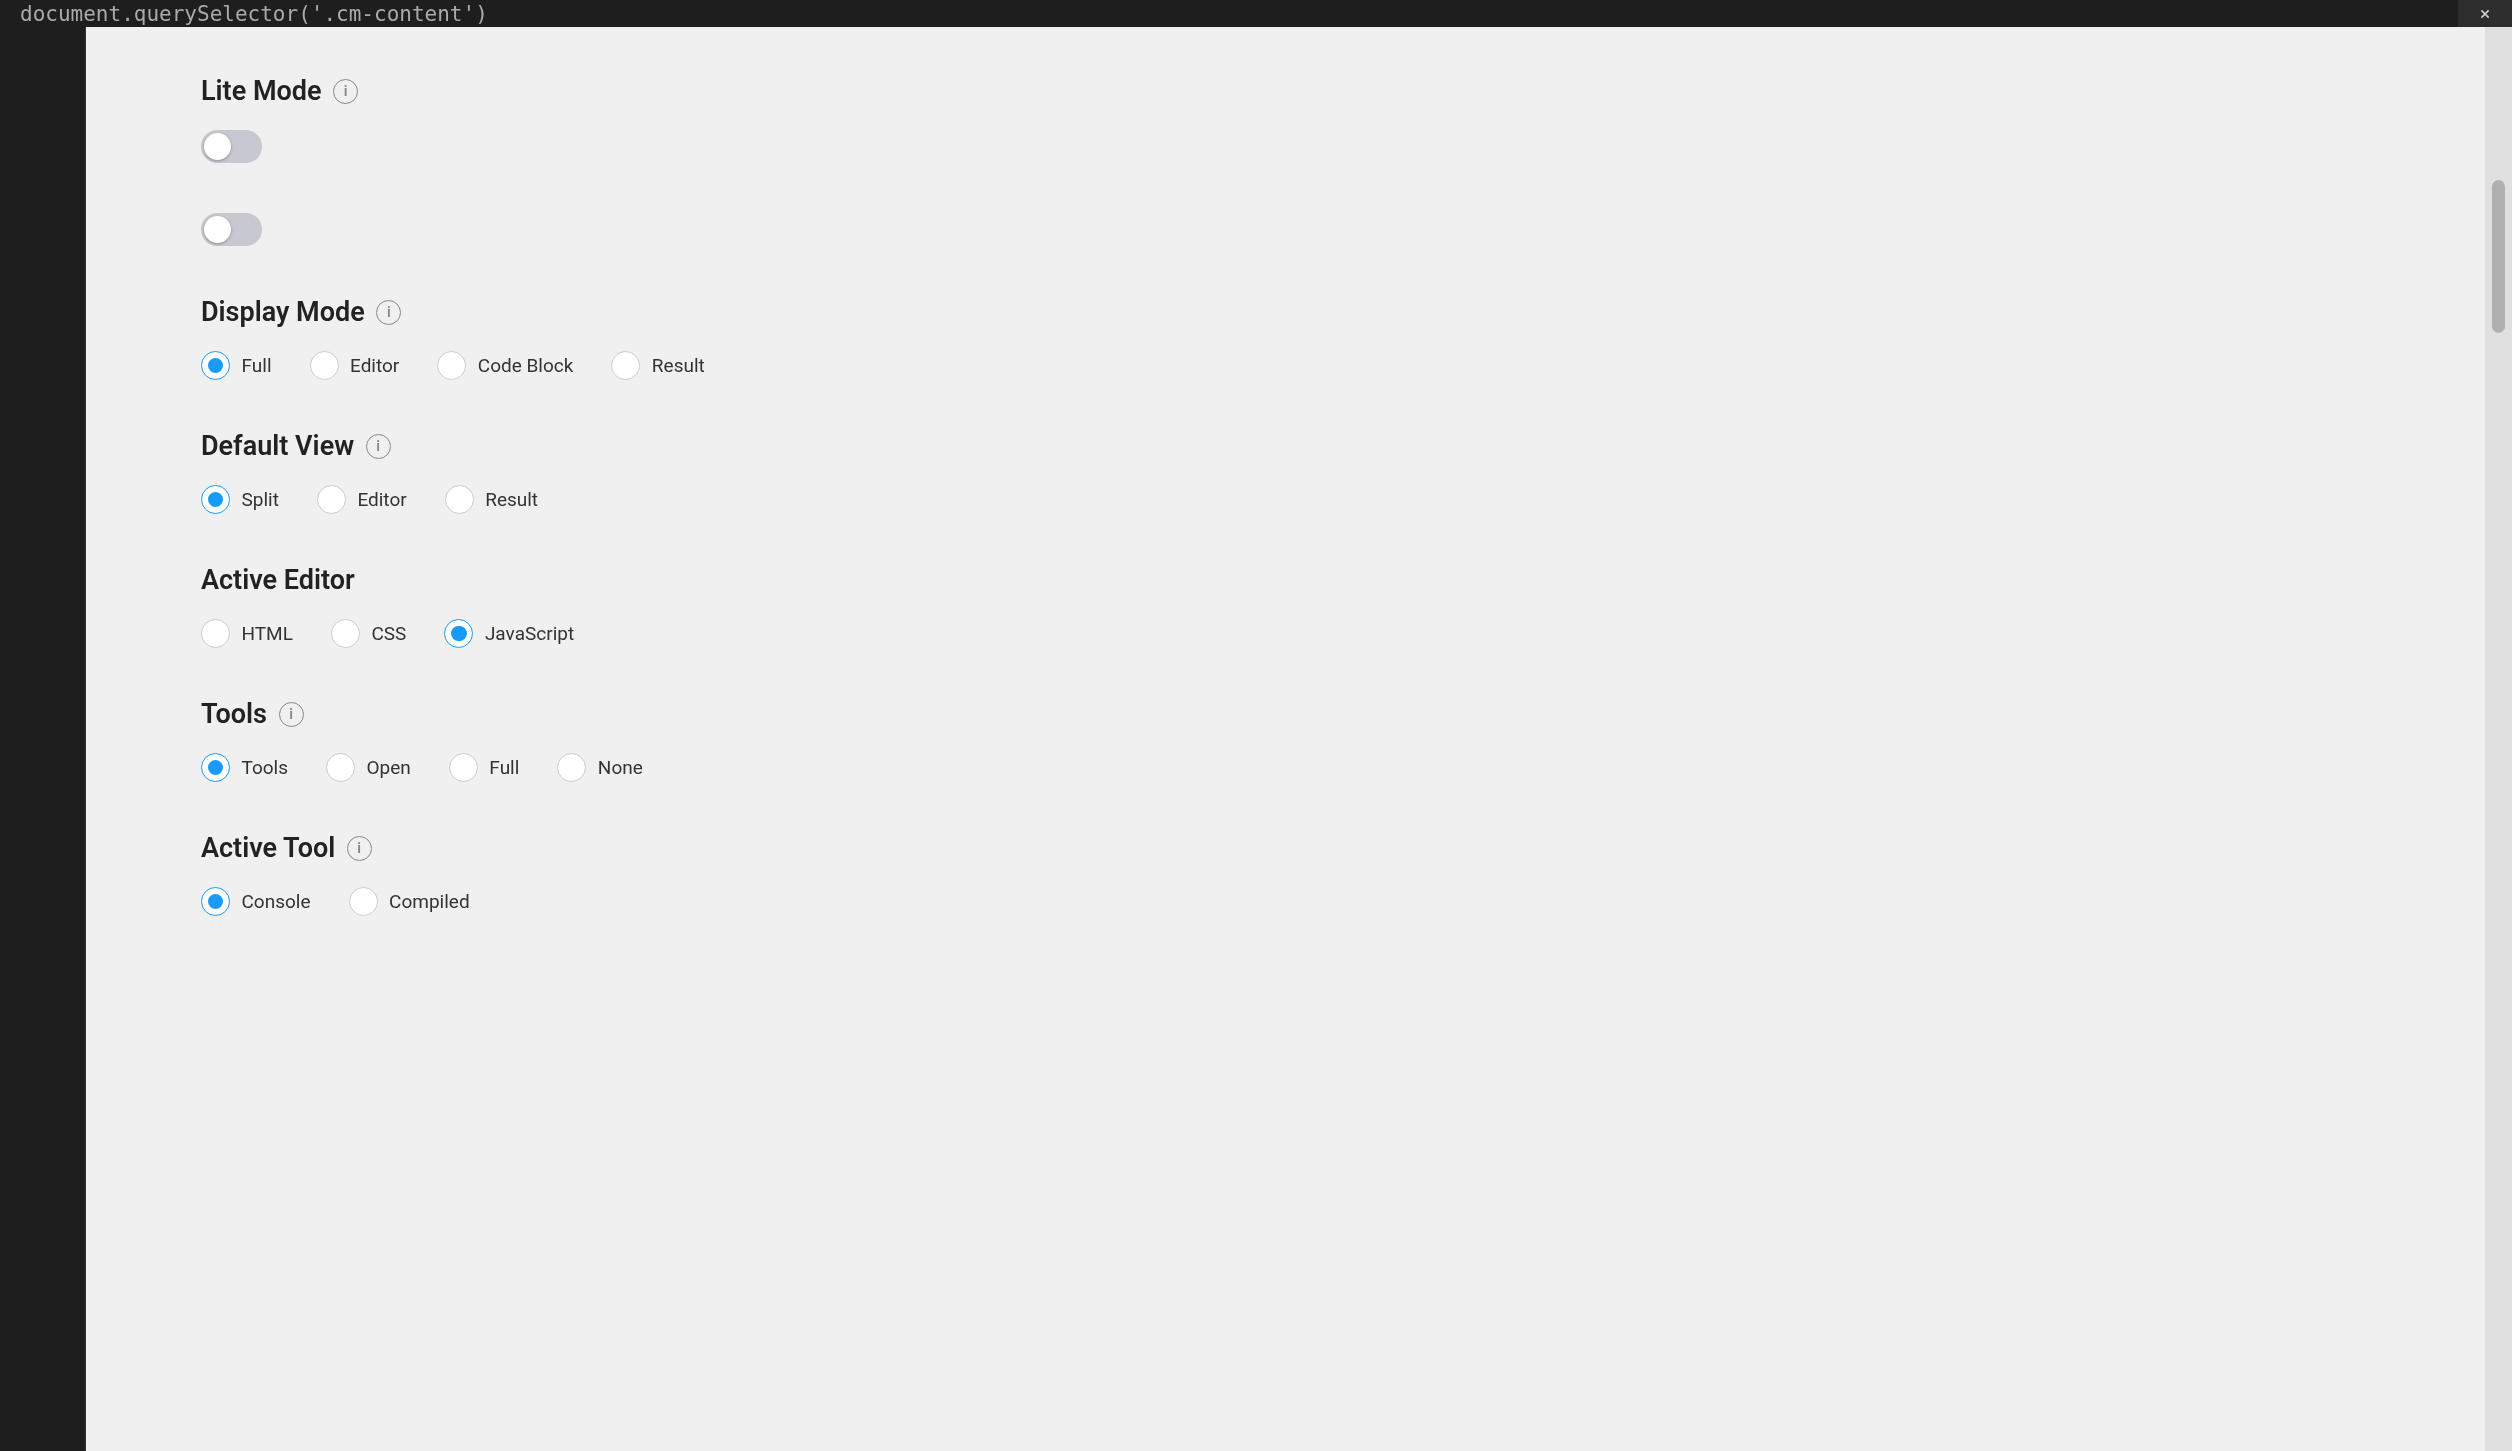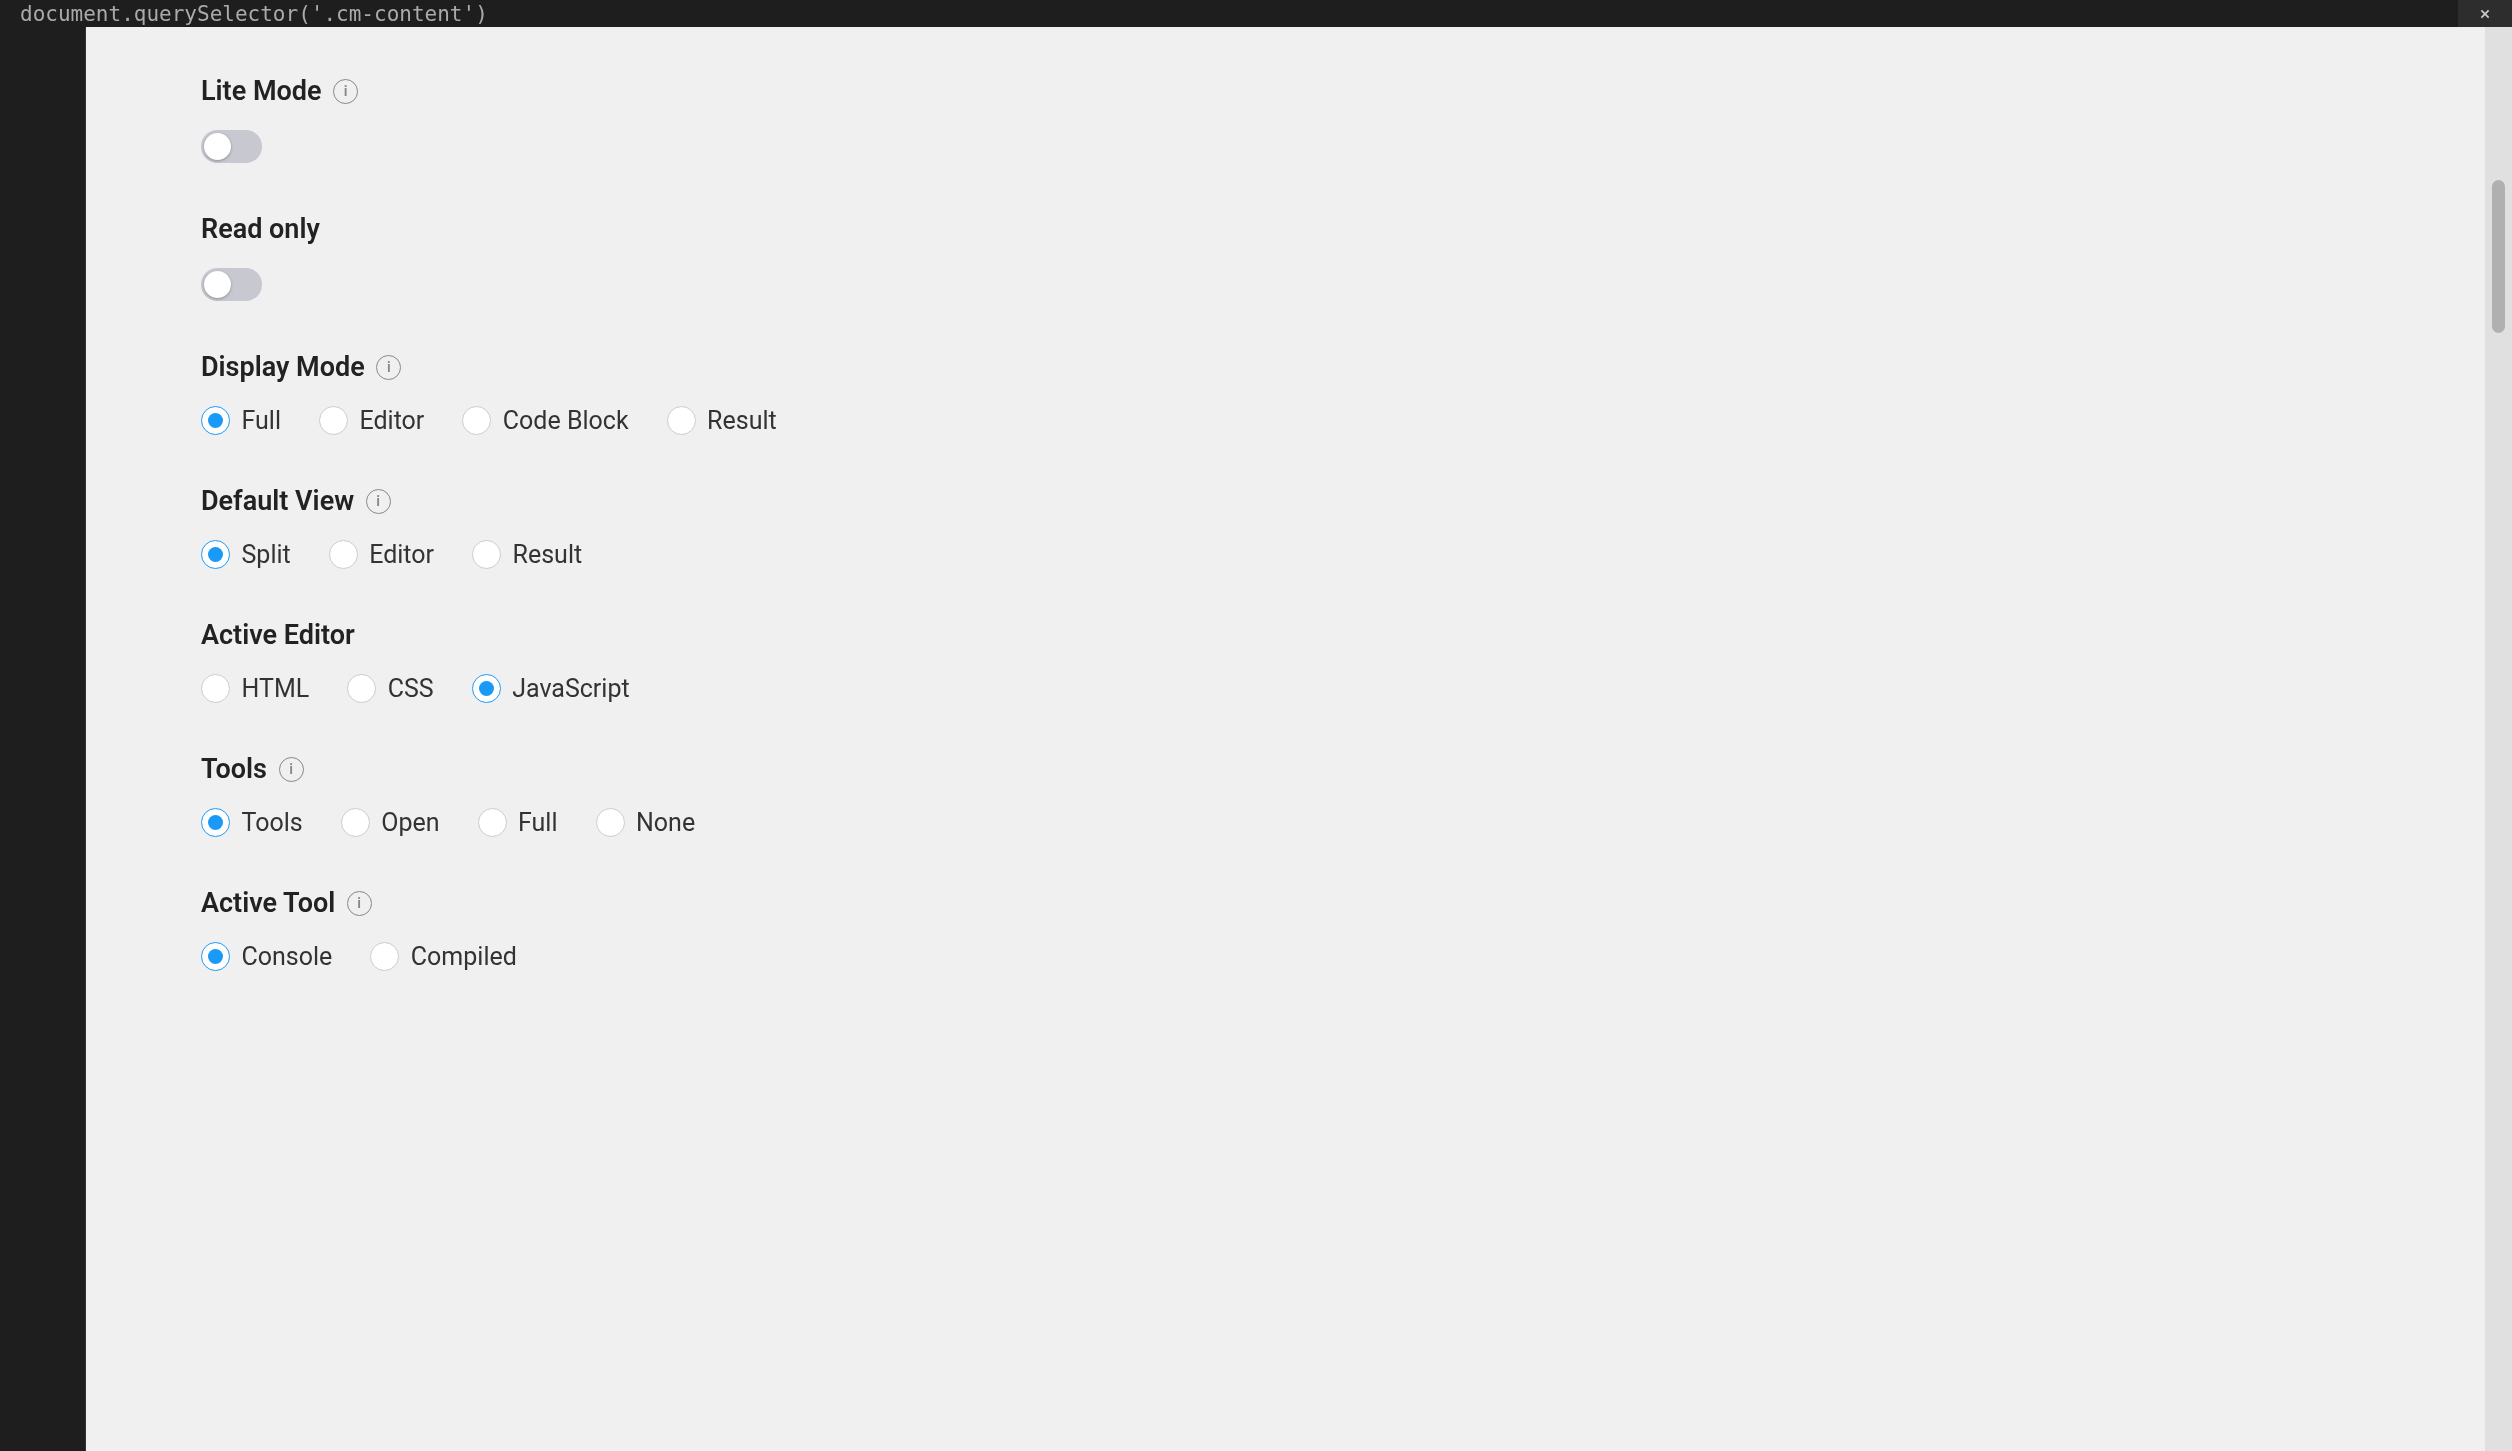--- a/index.html
+++ b/index.html
@@ -146,21 +146,21 @@
 
     .radio-circle.selected::after {
       content: '';
       width: 15.3px;
       height: 15.3px;
       border-radius: 50%;
       background: #1a9af7;
     }
 
     .radio-label {
-      font-size: 25px;
+      font-size: 19px;
       color: #333;
     }
 
     
     .toggle-container {
       display: flex;
       align-items: center;
     }
 
     .toggle {
@@ -205,23 +205,20 @@
         <span class="info-icon">i</span>
       </div>
       <div class="toggle-container">
         <div class="toggle">
           <div class="toggle-knob"></div>
         </div>
       </div>
     </div>
 
     <div class="section">
-      <div class="section-title">
-        <span>Read only</span>
-      </div>
       <div class="toggle-container">
         <div class="toggle">
           <div class="toggle-knob"></div>
         </div>
       </div>
     </div>
 
     <div class="section">
       <div class="section-title">
         <span>Display Mode</span>

